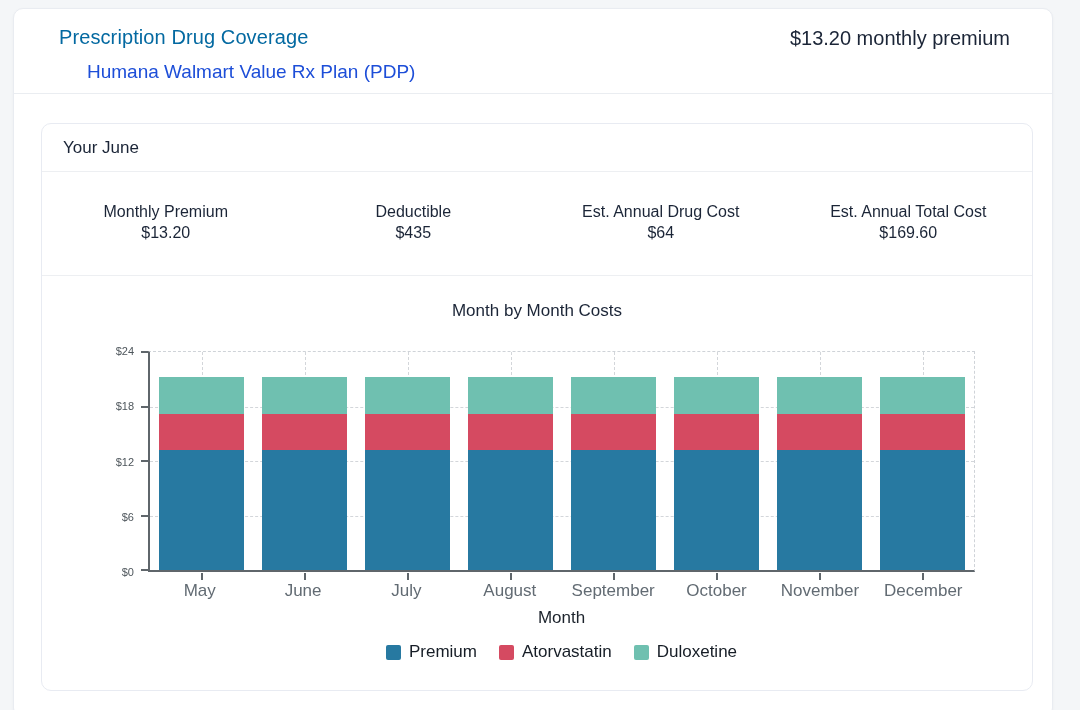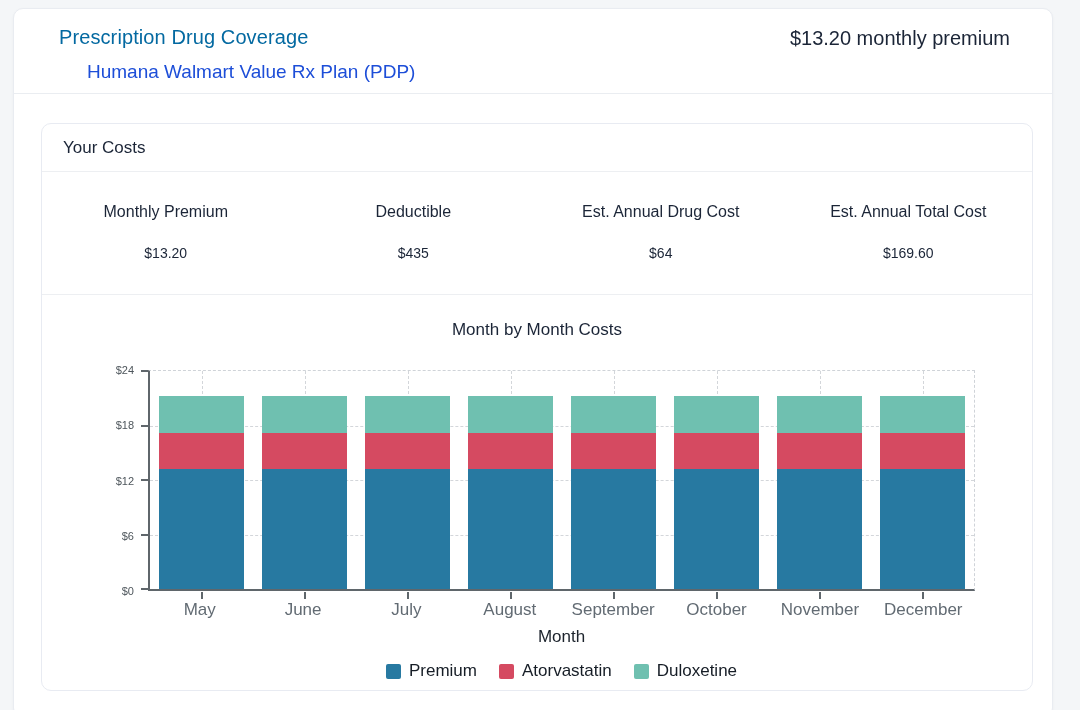--- a/index.html
+++ b/index.html
@@ -17,21 +17,21 @@
   .hdr-premium { font-size:20px; font-weight:400; color:#1b2537; padding-top:1px;text-align:center; }
 
   .card { position:absolute; left:27px; top:114px; width:992px; height:568px;
     background:#fff; border:1px solid #e8ebf2; border-radius:10px; overflow:hidden; }
   .card-hd { padding:14px 21px 13px; font-size:17px; color:#1b2537;
     border-bottom:1px solid #edeff2; }
 
   .stats { display:flex; border-bottom:1px solid #edeff2; padding:31px 0 33px; }
   .stat { flex:1; text-align:center; }
   .stat-label { font-size:16px; color:#1b2537; }
-  .stat-value { font-size:14px; color:#1b2537; margin-top:24px; }
+  .stat-value { font-size:16px; color:#1b2537; margin-top:3px; }
 
   .chart-title { text-align:center; font-size:17px; color:#1b2537; margin-top:25px; }
 
   .chart-flex { display:flex; margin:30px 57px 0 50px; }
   .ygutter { width:56px; position:relative; }
   .ytick-label { position:absolute; right:14px; transform:translateY(-50%);
     font-size:11px; color:#4d555b; white-space:nowrap; }
   .plot { flex:1; position:relative; height:221px;
     border-left:2px solid #5f666b; border-bottom:2px solid #5f666b;
     border-top:1px dashed #cfd3d8; border-right:1px dashed #cfd3d8; }
@@ -66,21 +66,21 @@
 
   <div class="hdr">
     <div>
       <div class="hdr-title">Prescription Drug Coverage</div>
       <div class="hdr-sub">Humana Walmart Value Rx Plan (PDP)</div>
     </div>
     <div class="hdr-premium">$13.20 monthly premium</div>
   </div>
 
   <div class="card">
-    <div class="card-hd">Your Costs</div>
+    <div class="card-hd">Your June</div>
 
     <div class="stats">
       <div class="stat">
         <div class="stat-label">Monthly Premium</div>
         <div class="stat-value">$13.20</div>
       </div>
       <div class="stat">
         <div class="stat-label">Deductible</div>
         <div class="stat-value">$435</div>
       </div>

